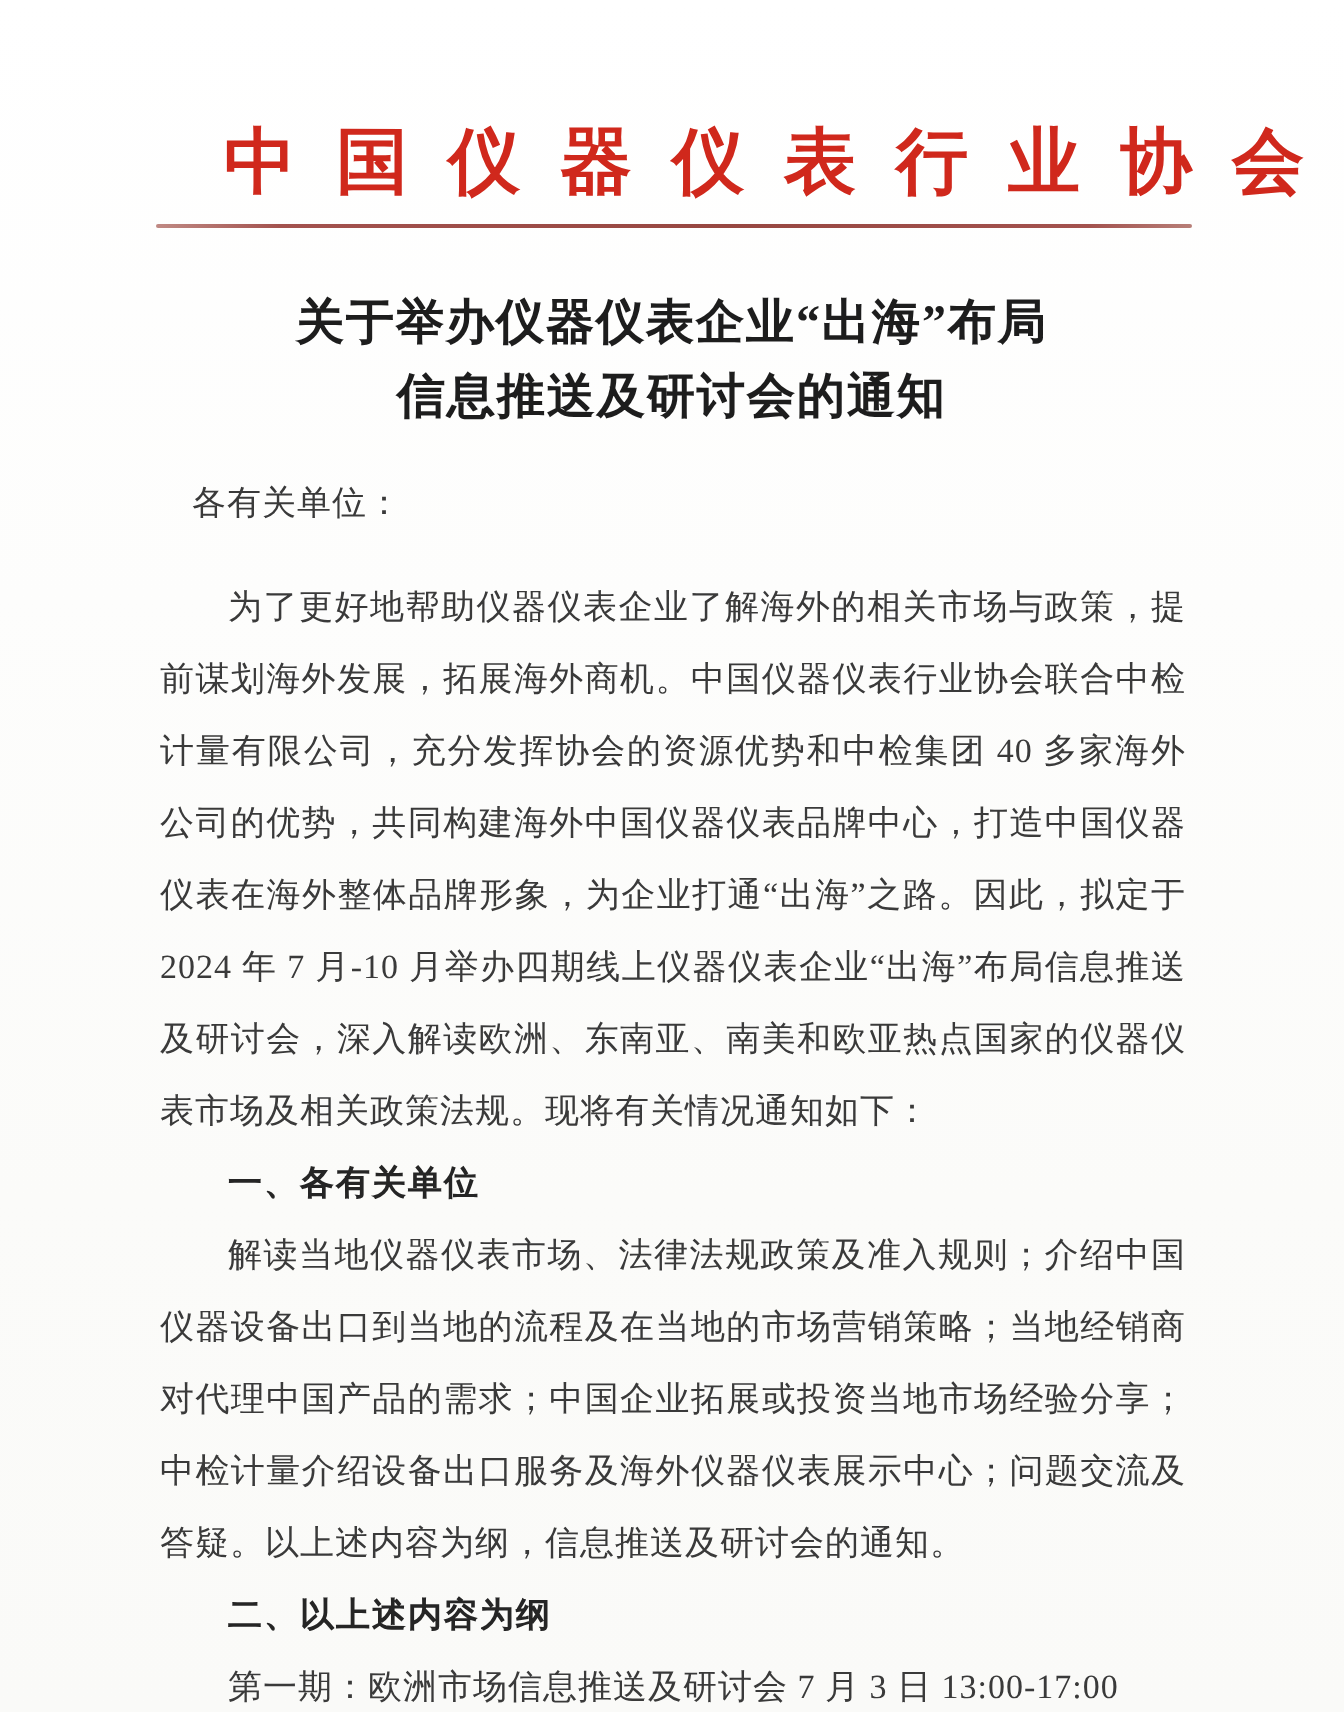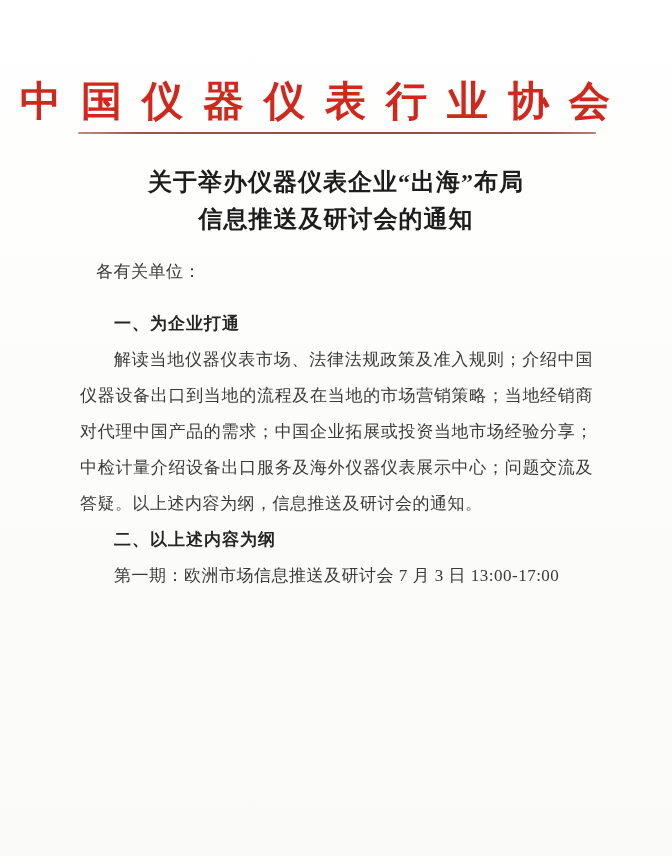--- a/index.html
+++ b/index.html
@@ -10,24 +10,24 @@
   .page {
     position: relative;
     width: 672px;
     height: 856px;
     margin: 0 auto;
     overflow: hidden;
     background: linear-gradient(180deg, #ffffff 0%, #fdfdfc 35%, #fbfbf9 70%, #fafaf8 100%);
     font-family: "Liberation Serif", "DejaVu Serif", serif;
   }
   .org-title {
-    padding-top: 80px;
-    text-align: left;
+    padding-top: 60px;
+    text-align: right;
     font-family: "Liberation Serif", "DejaVu Serif", serif;
-    font-size: 41px;
+    font-size: 36px;
     line-height: 42px;
     font-weight: bold;
     color: #d0281c;
     letter-spacing: 20px;
     text-indent: 20px;
     white-space: nowrap;
   }
   .header-divider {
     height: 2px;
     margin: 10px 76px 0 78px;
@@ -85,22 +85,23 @@
 
   <div class="notice-title">
     <div>关于举办仪器仪表企业“出海”布局</div>
     <div>信息推送及研讨会的通知</div>
   </div>
 
   <div class="doc-body">
 
     <p class="salutation">各有关单位：</p>
 
+    <p class="para">为了更好地帮助仪器仪表企业了解海外的相关市场与政策，提前谋划海外发展，拓展海外商机。中国仪器仪表行业协会联合中检计量有限公司，充分发挥协会的资源优势和中检集团 40 多家海外公司的优势，共同构建海外中国仪器仪表品牌中心，打造中国仪器仪表在海外整体品牌形象，为企业打通“出海”之路。因此，拟定于 2024 年 7 月-10 月举办四期线上仪器仪表企业“出海”布局信息推送及研讨会，深入解读欧洲、东南亚、南美和欧亚热点国家的仪器仪表市场及相关政策法规。现将有关情况通知如下：</p>
 
-    <p class="section-heading">一、为企业打通</p>
+    <p class="section-heading">一、各有关单位</p>
 
     <p class="para">解读当地仪器仪表市场、法律法规政策及准入规则；介绍中国仪器设备出口到当地的流程及在当地的市场营销策略；当地经销商对代理中国产品的需求；中国企业拓展或投资当地市场经验分享；中检计量介绍设备出口服务及海外仪器仪表展示中心；问题交流及答疑。以上述内容为纲，信息推送及研讨会的通知。</p>
 
     <p class="section-heading">二、以上述内容为纲</p>
 
     <p class="session-line">第一期：欧洲市场信息推送及研讨会 7 月 3 日  13:00-17:00</p>
 
   </div>
 
 </div>

